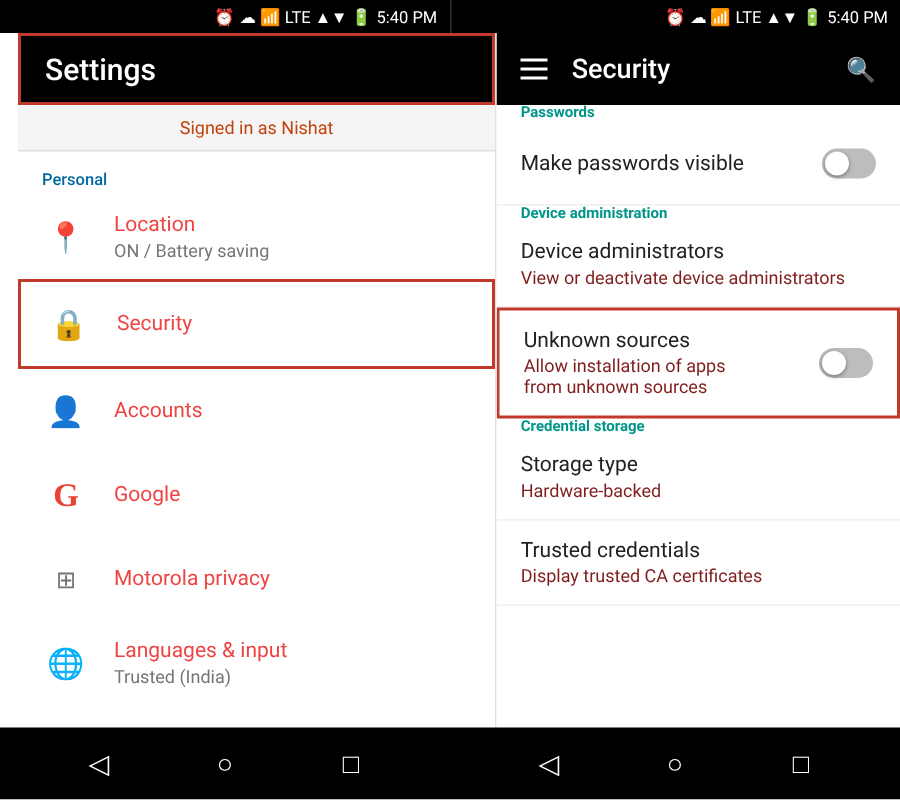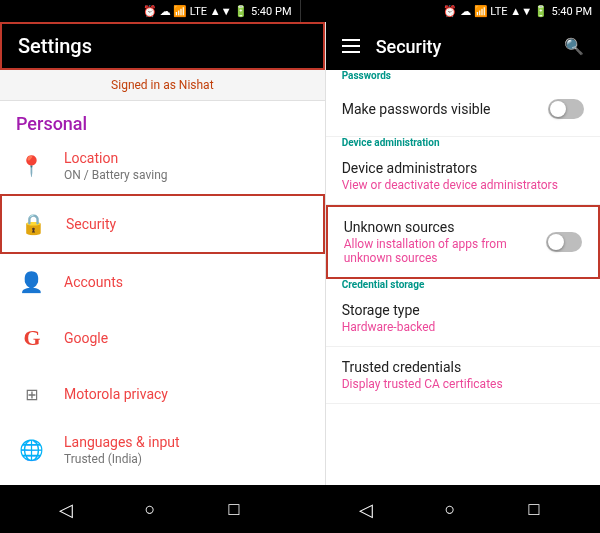--- a/index.html
+++ b/index.html
@@ -52,20 +52,21 @@
     }
 
     
     .left-panel {
       width: 356px;
       border-right: 1px solid #e0e0e0;
       display: flex;
       flex-direction: column;
       overflow: hidden;
       background: #fff;
+      margin-left: 12px;
     }
 
     
     .left-toolbar {
       background: #000;
       color: #fff;
       height: 48px;
       display: flex;
       align-items: center;
       padding: 0 16px;
@@ -83,22 +84,22 @@
       padding: 8px 16px;
       font-size: 12px;
       color: #c2410c;
       text-align: center;
       border-bottom: 1px solid #e0e0e0;
     }
 
     
     .section-header {
       padding: 12px 16px 4px 16px;
-      font-size: 18px;
-      color: #a21caf;
+      font-size: 11px;
+      color: #0369a1;
       font-weight: 500;
     }
 
     
     .settings-item {
       display: flex;
       align-items: center;
       padding: 12px 16px;
       cursor: pointer;
       min-height: 56px;
@@ -184,21 +185,21 @@
     }
     .right-item-text {
       flex: 1;
     }
     .right-item-title {
       font-size: 14px;
       color: #212121;
     }
     .right-item-subtitle {
       font-size: 12px;
-      color: #ec4899;
+      color: #7f1d1d;
       margin-top: 2px;
     }
 
     
     .toggle {
       width: 36px;
       height: 20px;
       border-radius: 10px;
       background: #bdbdbd;
       position: relative;

